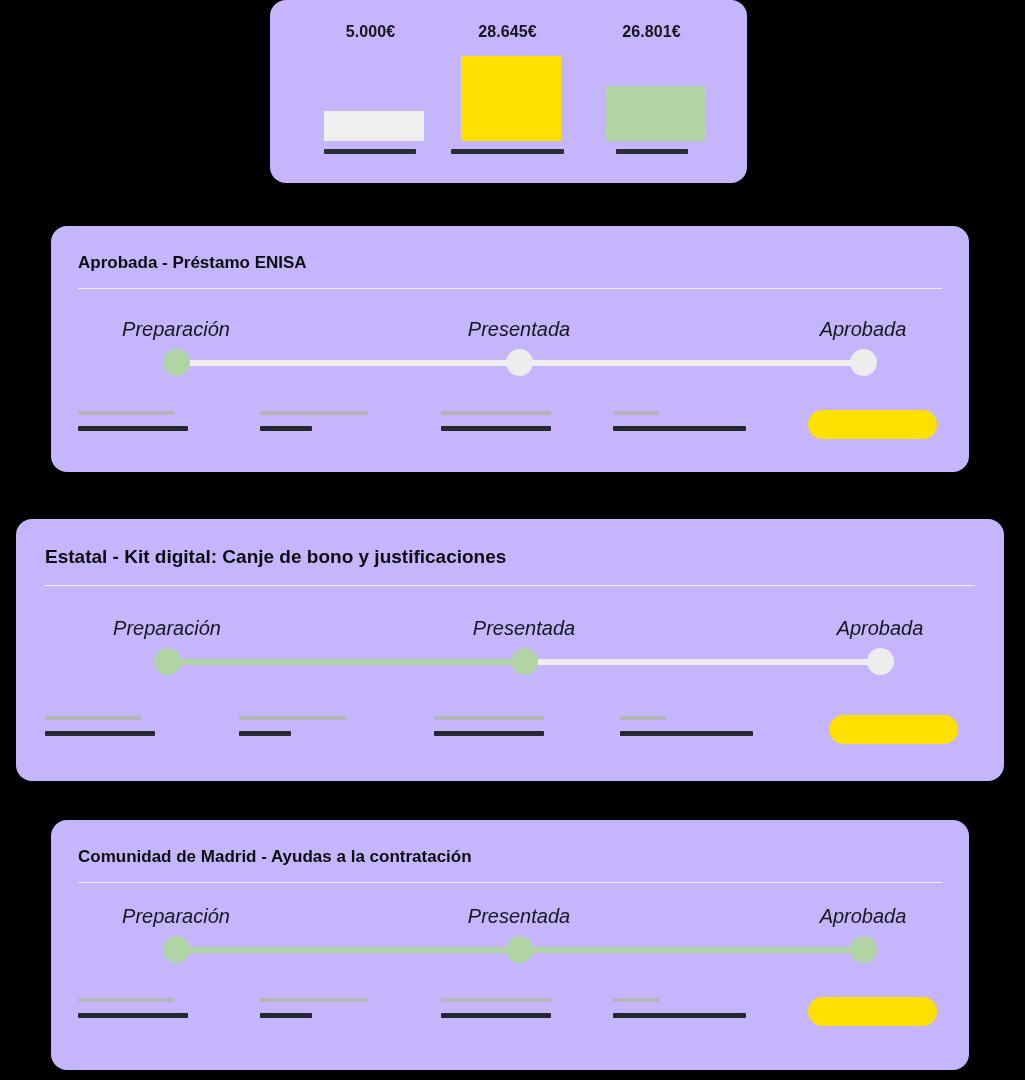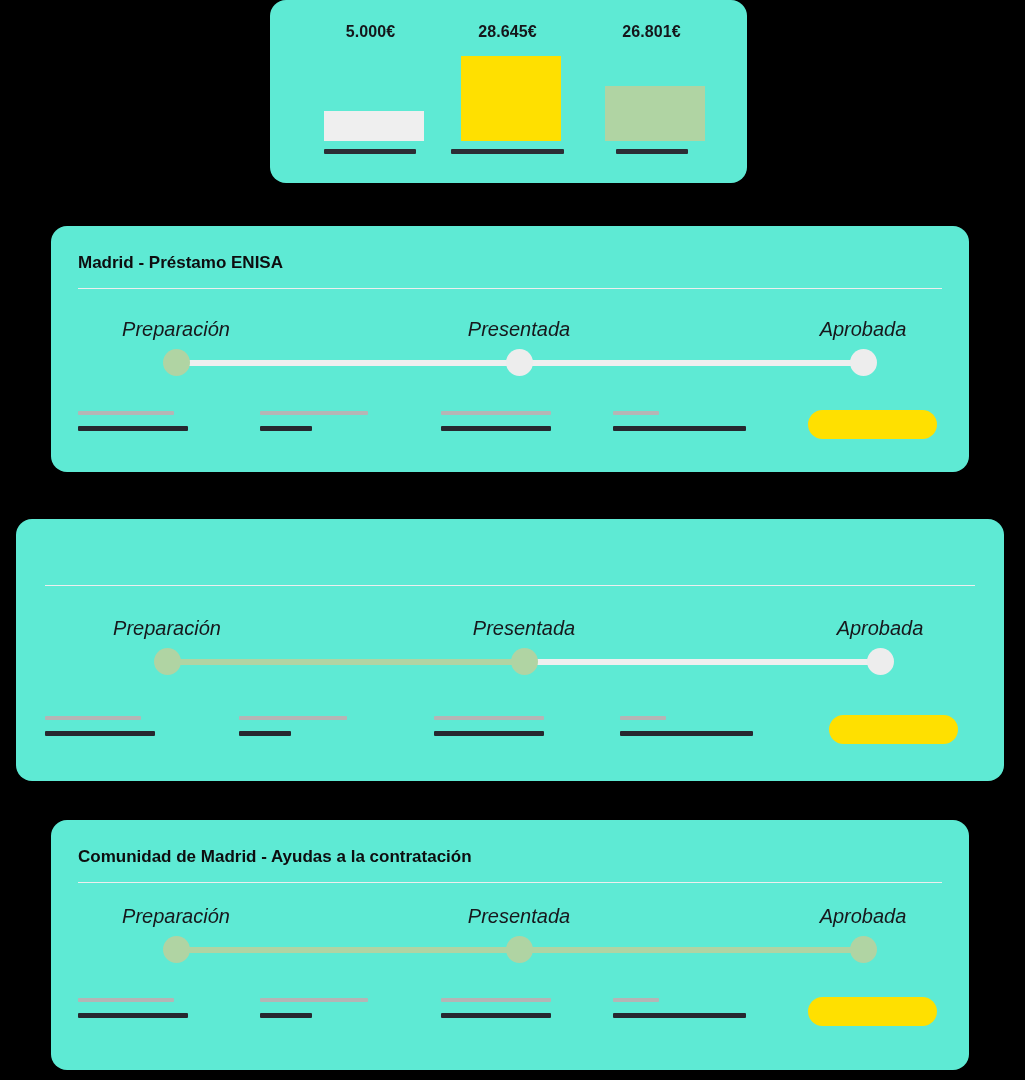--- a/index.html
+++ b/index.html
@@ -12,21 +12,21 @@
     width: 1025px;
     height: 1080px;
     position: relative;
     overflow: hidden;
     font-family: "Liberation Sans", sans-serif;
     -webkit-font-smoothing: antialiased;
   }
 
   .card {
     position: absolute;
-    background: #5eead4;
+    background: #c4b5fd;
     border-radius: 16px;
     box-sizing: border-box;
   }
 
   
   #chart-card {
     left: 270px;
     top: 0px;
     width: 477px;
     height: 183px;
@@ -178,21 +178,21 @@
       <div class="chart-value">26.801€</div>
       <div class="chart-bar" style="height:55px;background:#b0d4a3;"></div>
       <div class="chart-baseline" style="left:36px;width:72px;"></div>
     </div>
 
   </div>
 </div>
 
 <div class="card" id="card-enisa">
 
-  <div class="proc-title" style="left:27px; top:27px; font-size:17px;">Madrid - Préstamo ENISA</div>
+  <div class="proc-title" style="left:27px; top:27px; font-size:17px;">Aprobada - Préstamo ENISA</div>
   <div class="proc-divider" style="left:27px; top:62px; width:864px;"></div>
 
   <div class="stepper" style="left:112px; top:123px; width:713px; height:27px;">
     <div class="step-track" style="left:13px; width:687px;"></div>
     <div class="step-track-fill" style="left:13px; width:0px;"></div>
 
     <div class="step-dot done" style="left:0px;">
       <span class="step-label" style="left:13px;">Preparación</span>
     </div>
     <div class="step-dot todo" style="left:343px;">
@@ -215,20 +215,21 @@
 
     <div class="ph-grey" style="left:535px; width:46px;"></div>
     <div class="ph-dark" style="left:535px; width:133px;"></div>
 
     <button class="cta-button" style="left:730px; top:-1px; width:129px; height:29px;"></button>
   </div>
 </div>
 
 <div class="card" id="card-kit">
 
+  <div class="proc-title" style="left:29px; top:27px; font-size:19px;">Estatal - Kit digital: Canje de bono y justificaciones</div>
   <div class="proc-divider" style="left:29px; top:66px; width:930px;"></div>
 
   <div class="stepper" style="left:138px; top:129px; width:740px; height:27px;">
     <div class="step-track" style="left:13px; width:713px;"></div>
     <div class="step-track-fill" style="left:13px; width:357px;"></div>
 
     <div class="step-dot done" style="left:0px;">
       <span class="step-label" style="left:13px;">Preparación</span>
     </div>
     <div class="step-dot done" style="left:357px;">

